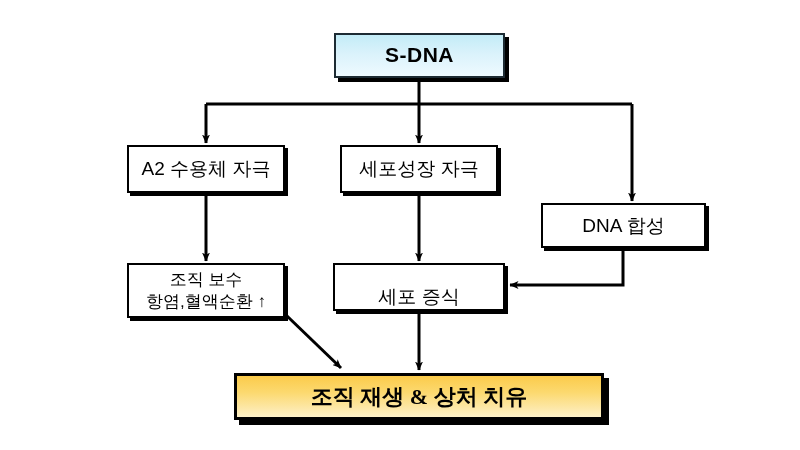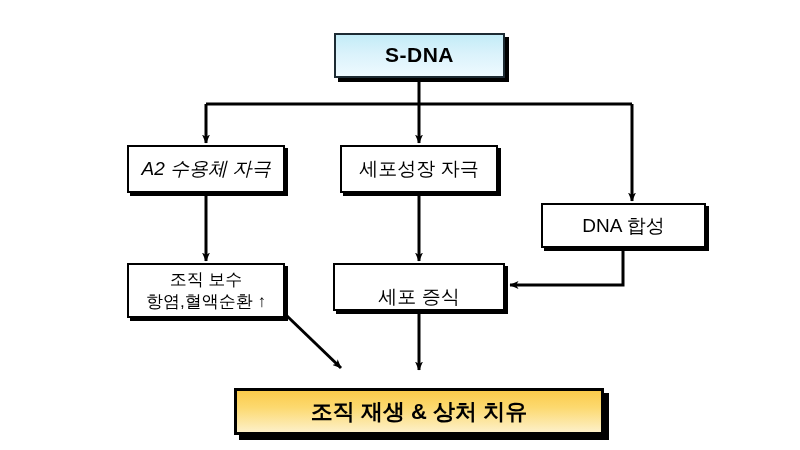--- a/index.html
+++ b/index.html
@@ -97,21 +97,21 @@
 
     <path d="M287,316 L341,368" stroke="#000000" stroke-width="3" fill="none" marker-end="url(#arrowhead)"></path>
 
     <path d="M419,311 L419,370" stroke="#000000" stroke-width="3" fill="none" marker-end="url(#arrowhead)"></path>
   </svg>
 
   <div class="node start" style="left:334px; top:33px; width:171px; height:45px;">
     <span>S-DNA</span>
   </div>
 
-  <div class="node plain" style="left:127px; top:145px; width:158px; height:48px;font-style:italic;">
+  <div class="node plain" style="left:127px; top:145px; width:158px; height:48px;">
     <span>A2 수용체 자극</span>
   </div>
 
   <div class="node plain" style="left:340px; top:145px; width:158px; height:48px;">
     <span>세포성장 자극</span>
   </div>
 
   <div class="node plain" style="left:127px; top:263px; width:158px; height:55px; font-size:17px;">
     <span>
       <span class="line2">조직 보수</span>
@@ -120,17 +120,17 @@
   </div>
 
   <div class="node plain" style="left:541px; top:203px; width:165px; height:45px;">
     <span>DNA 합성</span>
   </div>
 
   <div class="node plain" style="left:333px; top:263px; width:172px; height:48px;align-items:flex-end;">
     <span>세포 증식</span>
   </div>
 
-  <div class="node result" style="left:234px; top:388px; width:370px; height:47px;">
+  <div class="node result" style="left:234px; top:373px; width:370px; height:47px;font-family:Liberation Serif, serif;">
     <span>조직 재생 &amp; 상처 치유</span>
   </div>
 
 </div>
 
 </body></html>

